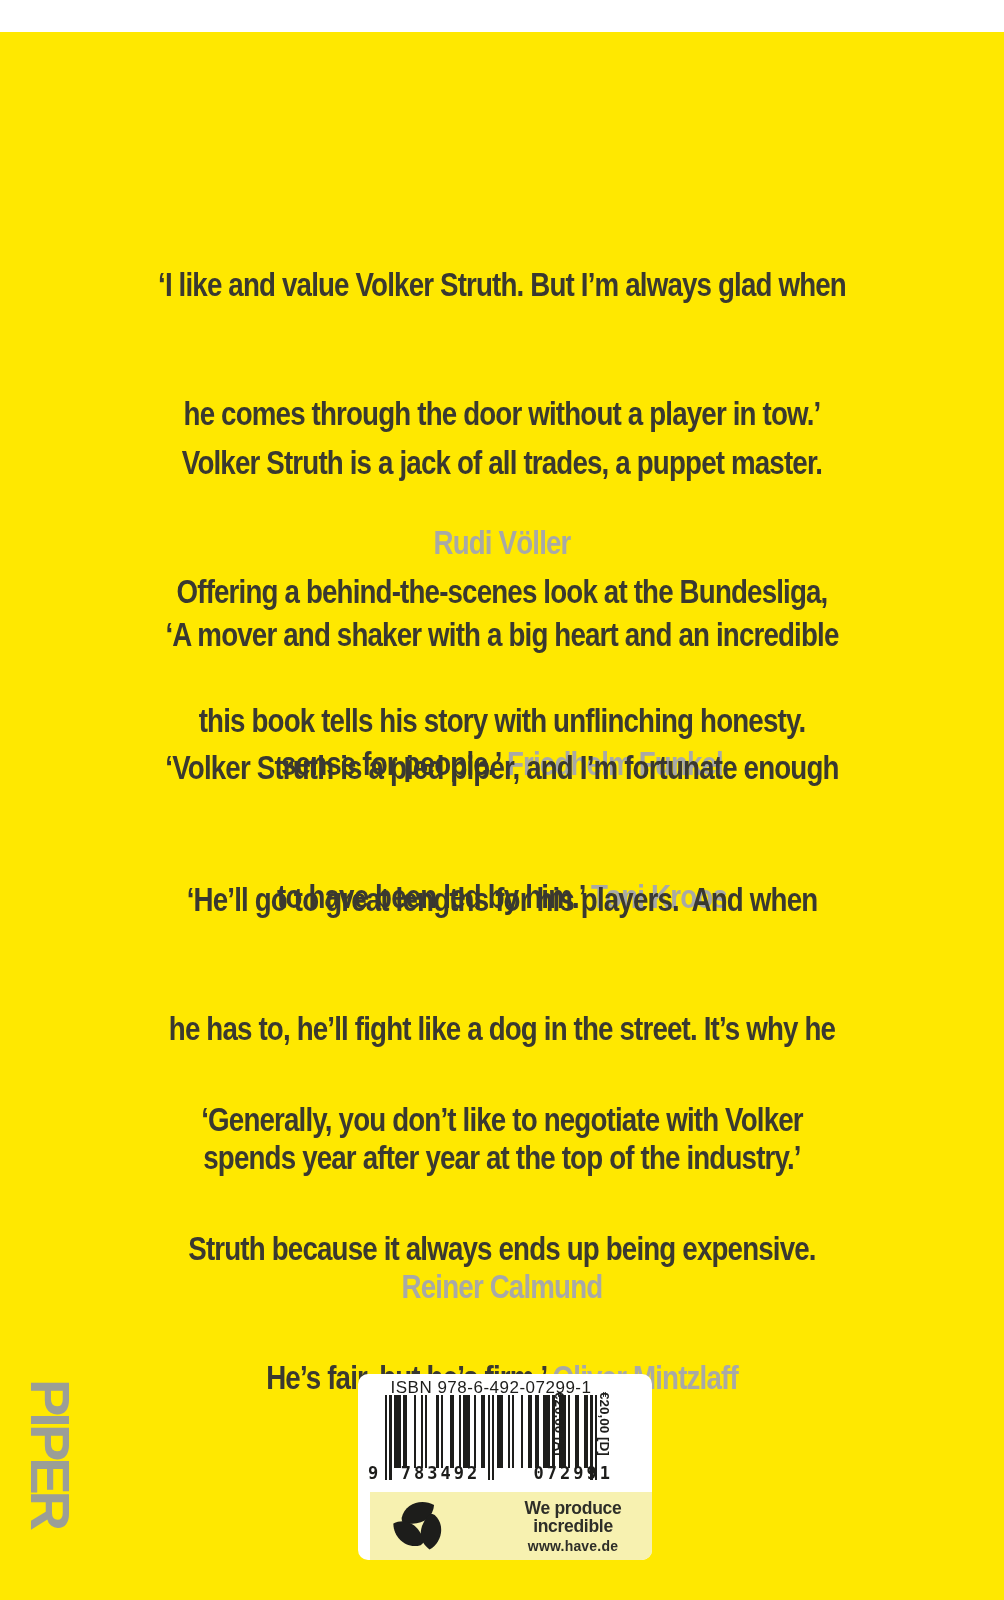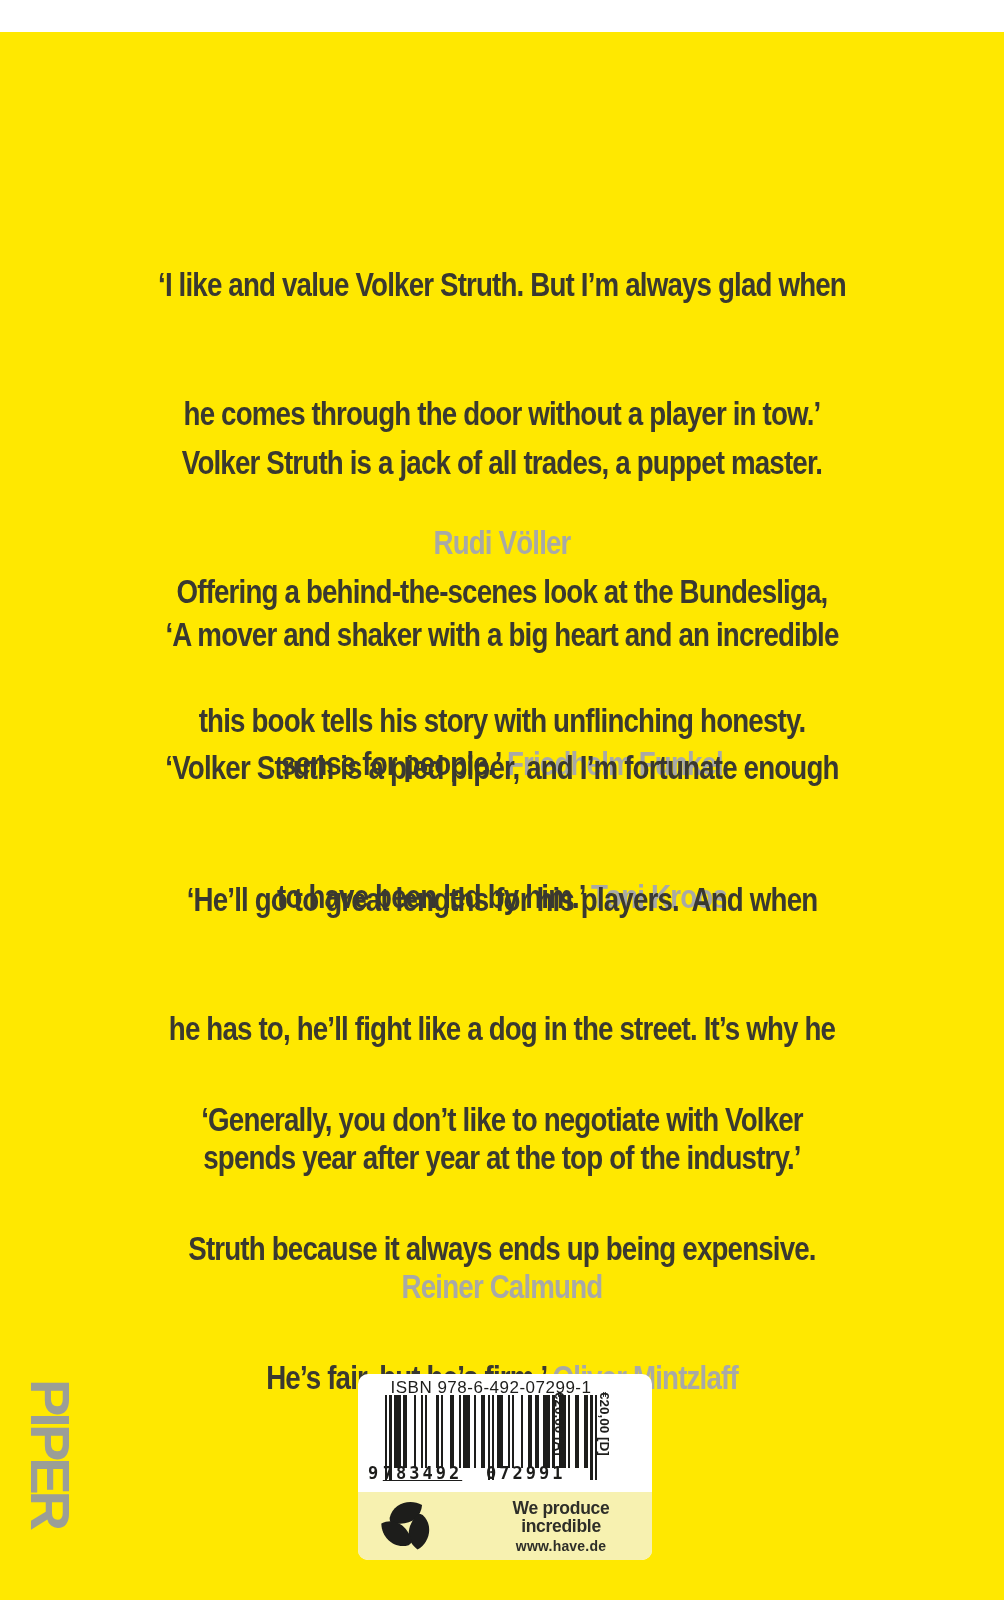--- a/index.html
+++ b/index.html
@@ -38,31 +38,31 @@
     white-space:pre;
   }
   .bars{position:absolute; left:27px; top:21px; width:212px; height:85px;}
   .digits{
     position:absolute; top:89px; left:0; width:294px; height:22px;
     color:var(--code); font-family:"DejaVu Sans Mono", monospace;
     font-size:17px; font-weight:600;
   }
   .digits span{position:absolute; top:0; white-space:pre;}
   .digits .lead{left:10px;}
-  .digits .g1{left:16px; width:97px; text-align:center; letter-spacing:3px;text-decoration:underline;}
-  .digits .g2{left:128px; width:121px; text-align:left; letter-spacing:3px;}
+  .digits .g1{left:34px; width:97px; text-align:center; letter-spacing:3px;}
+  .digits .g2{left:134px; width:121px; text-align:right; letter-spacing:3px;}
   .price{
     position:absolute; right:10px; top:18px; height:95px;
     writing-mode:vertical-rl; text-orientation:mixed;
     font-size:13.5px; font-weight:700; color:var(--code); line-height:15px;
     white-space:pre;
   }
   .price span{display:block;}
   .strip{
-    position:absolute; left:0; bottom:0; width:318px; height:68px;
+    position:absolute; left:12px; bottom:0; width:318px; height:68px;
     background:var(--strip); display:flex; align-items:center;
   }
   .leaf-icon{position:absolute; left:20px; top:5px; width:58px; height:58px;}
   .strip-text{
     position:absolute; left:100px; right:12px; text-align:center;
     color:#2e2e28;
   }
   .strip-text .s-line{font-size:17.5px; font-weight:700; line-height:18px; letter-spacing:-0.3px;}
   .strip-text .url{font-size:14px; font-weight:700; margin-top:3px; letter-spacing:0.2px;}
 </style>

